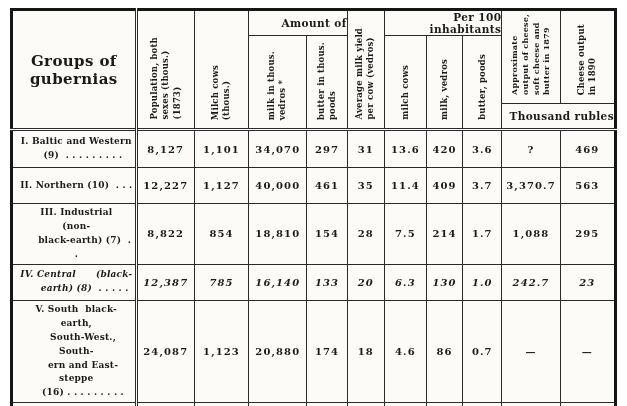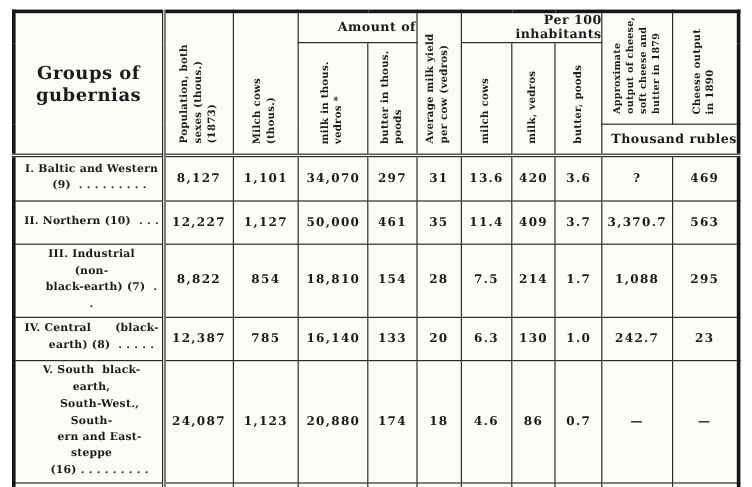--- a/index.html
+++ b/index.html
@@ -27,21 +27,21 @@
   th.group{font-size:10.5px;text-align:right;vertical-align:middle;letter-spacing:.4px;}
   tr.h1{height:22px;} tr.h2{height:68px;} tr.h3{height:26px;}
   
   td.num{font-size:10px;text-align:center;vertical-align:middle;letter-spacing:1.1px;}
   td.rowlabel{vertical-align:middle;padding:2px 2px 2px 7px;text-align:center;}
   .dbl{border-right:3px double #2b2b2b !important;}
   .mlabel{white-space:pre-wrap;font-size:9px;line-height:1.55;letter-spacing:.2px;}
   .mlabel.italic{font-style:italic;}
   tbody tr.r1 > td{border-top:3px double #2b2b2b;}
   tr.r1{height:38px;} tr.r2{height:36px;} tr.r3{height:36px;}
-  tr.r4{height:36px;} tr.r5{height:54px;margin-top:48px;} tr.total{height:38px;}
+  tr.r4{height:36px;font-style:italic;} tr.r5{height:54px;margin-top:48px;} tr.total{height:38px;}
 </style>
 </head>
 <body>
 
 <div class="page">
   <table class="main">
     <colgroup>
       <col style="width:124px">
         <col style="width:58px">
         <col style="width:54px">
@@ -102,21 +102,21 @@
         <td class="num">3.6</td>
         <td class="num">?</td>
         <td class="num">469</td>
       </tr>
       <tr class="r2">
         <td class="rowlabel dbl">
             <div class="mlabel">II. Northern (10)  . . .</div>
           </td>
         <td class="num">12,227</td>
         <td class="num">1,127</td>
-        <td class="num">50,000</td>
+        <td class="num">40,000</td>
         <td class="num">461</td>
         <td class="num">35</td>
         <td class="num">11.4</td>
         <td class="num">409</td>
         <td class="num">3.7</td>
         <td class="num">3,370.7</td>
         <td class="num">563</td>
       </tr>
       <tr class="r3">
         <td class="rowlabel dbl">

